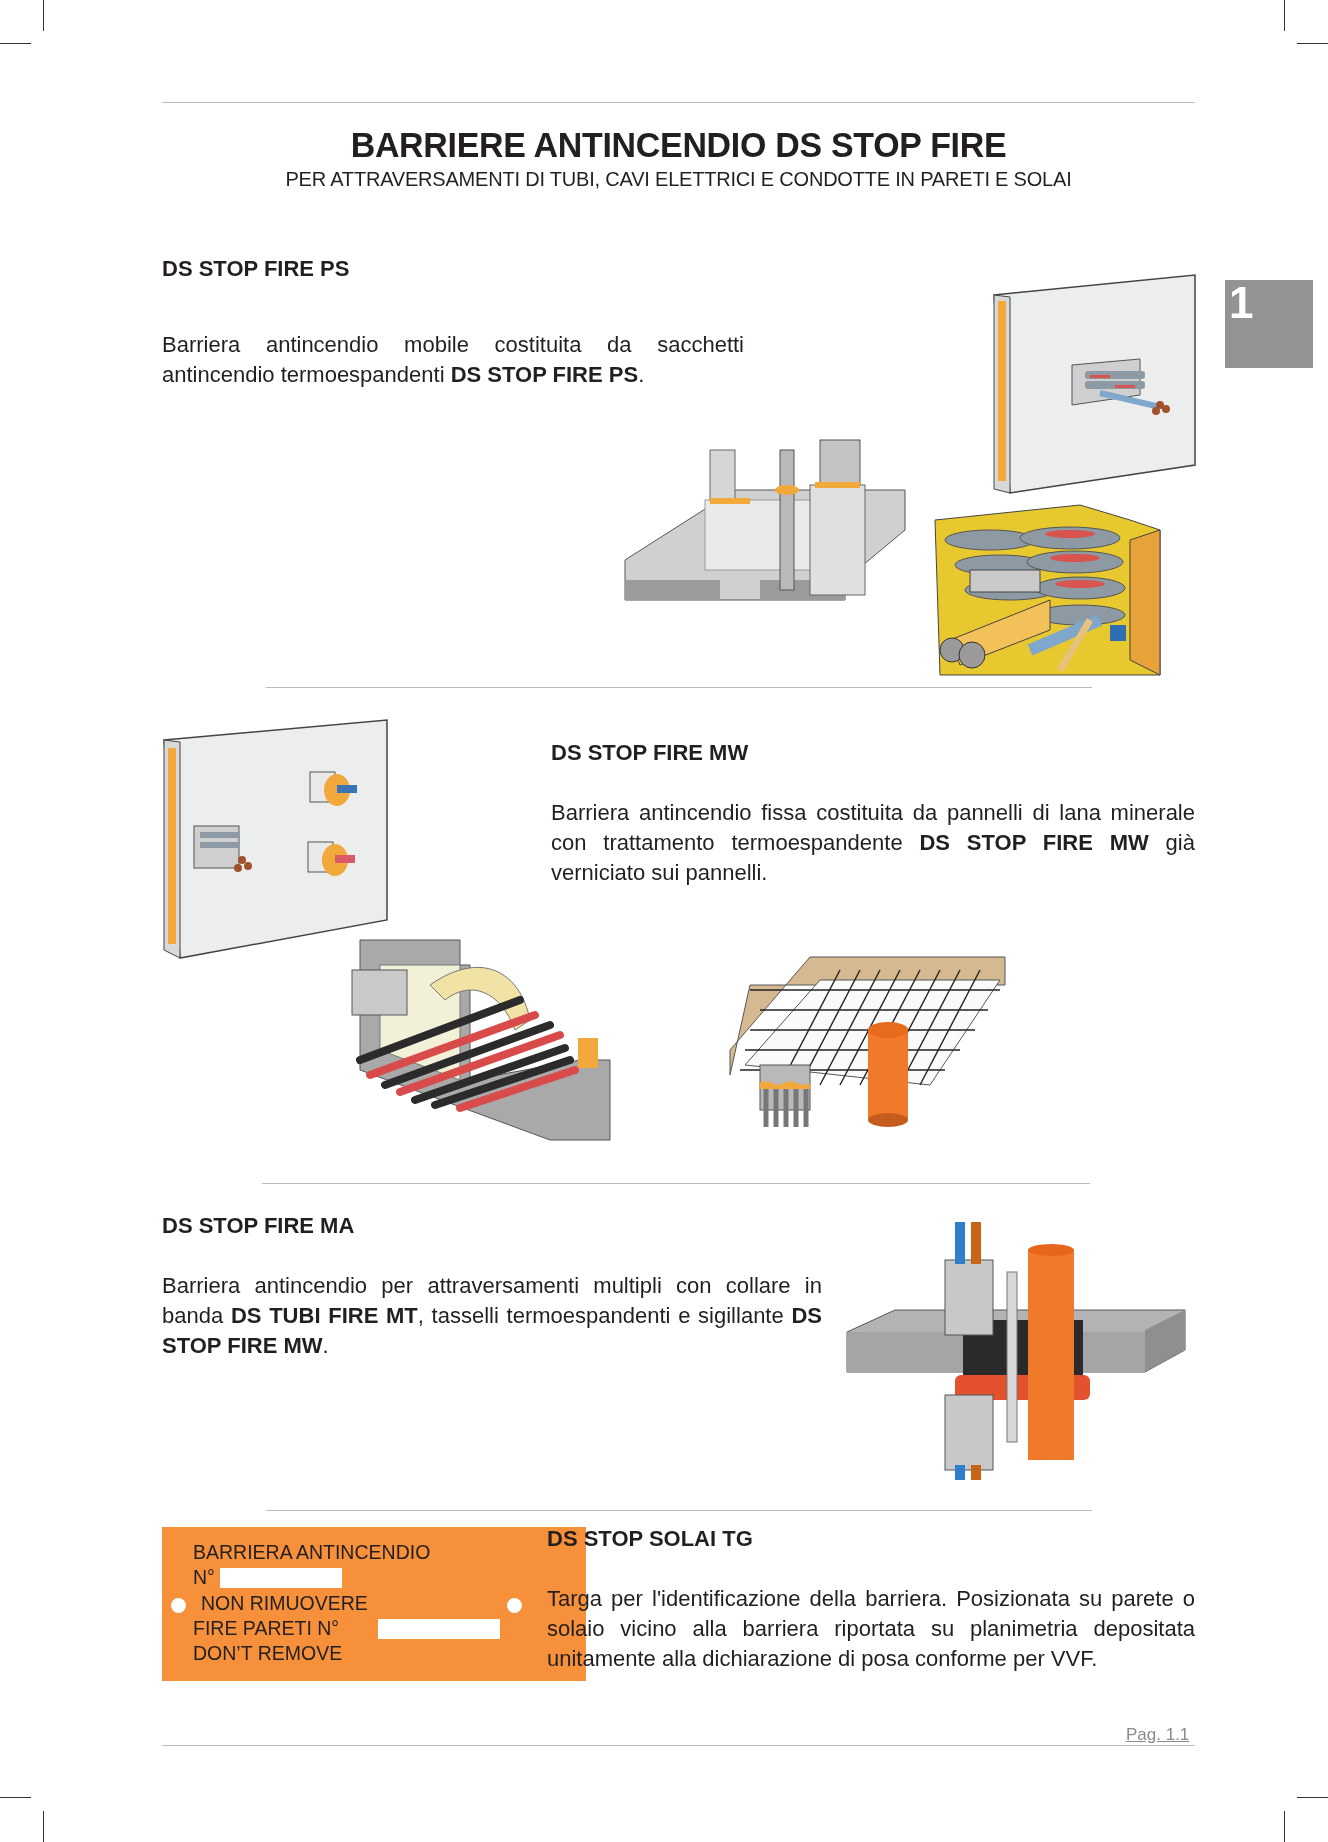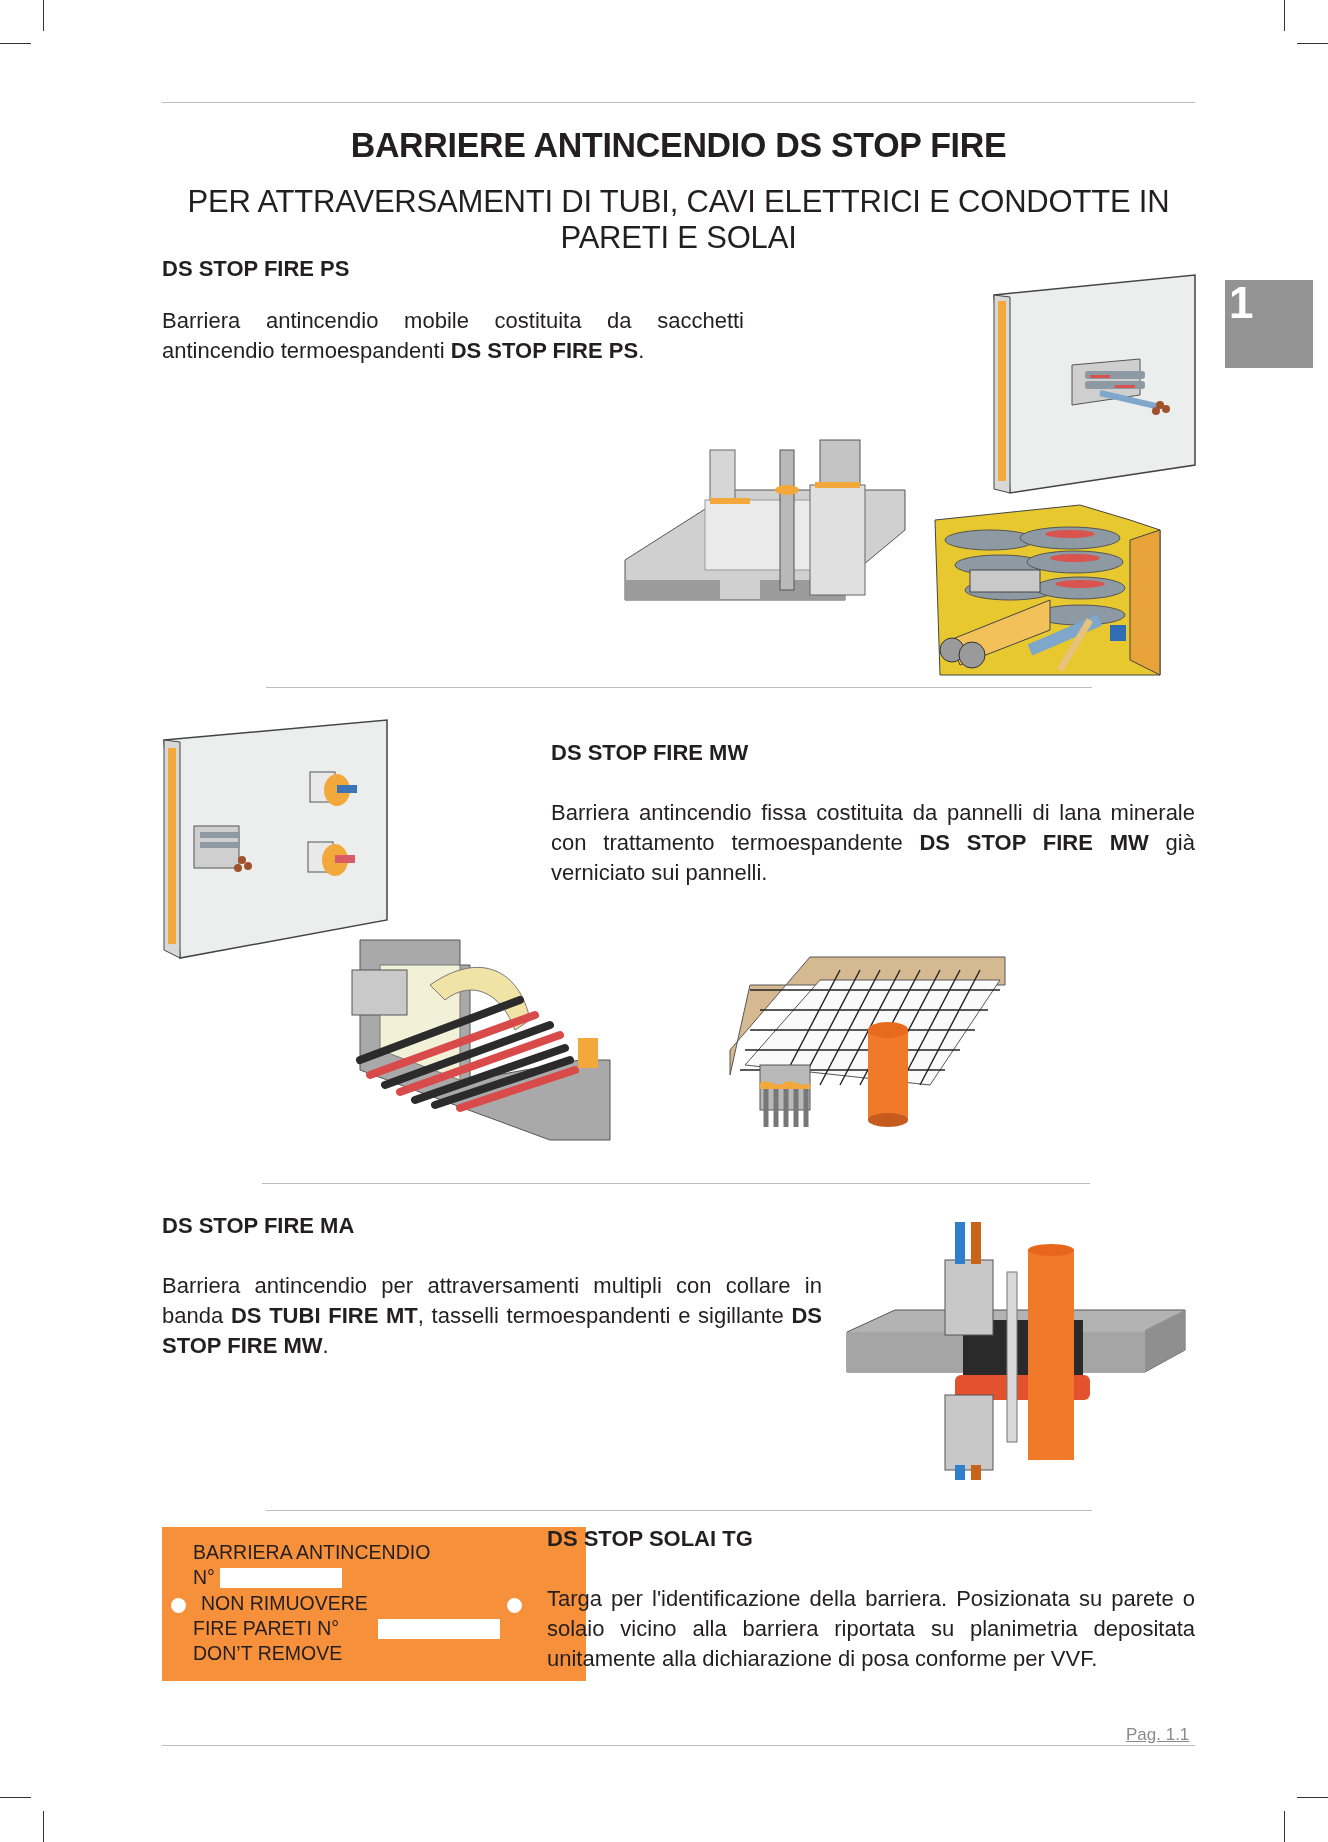--- a/index.html
+++ b/index.html
@@ -1,21 +1,21 @@
 <!DOCTYPE html>
 <html><head>
 <meta charset="utf-8">
 <style>
   html,body{margin:0;padding:0;background:#fff;}
   body{width:1328px;height:1842px;position:relative;overflow:hidden;font-family:"Liberation Sans",sans-serif;color:#231f20;}
   .crop-v{position:absolute;width:1px;background:#333;}
   .crop-h{position:absolute;height:1px;background:#333;}
   .rule{position:absolute;height:1px;background:#bdbdbd;}
   .title{position:absolute;left:162px;width:1033px;top:125px;text-align:center;font-weight:bold;font-size:35px;letter-spacing:-0.3px;transform:scaleX(0.97);}
-  .subtitle{position:absolute;left:162px;width:1033px;top:168px;text-align:center;font-size:31px;letter-spacing:-0.2px;margin-top:16px;}
+  .subtitle{position:absolute;left:162px;width:1033px;top:168px;text-align:center;font-size:20px;letter-spacing:-0.2px;}
   .h2{position:absolute;font-weight:bold;font-size:22px;}
   .p{position:absolute;font-size:22px;line-height:30px;text-align:justify;}
   .p b{font-weight:bold;}
   .tab{position:absolute;left:1225px;top:280px;width:88px;height:88px;background:#939393;}
   .tab span{position:absolute;left:4px;top:-2px;color:#fff;font-weight:bold;font-size:44px;}
   .pagenum{position:absolute;left:1126px;top:1725px;font-size:17px;color:#8a8a8a;text-decoration:underline;}
   .label{position:absolute;left:162px;top:1527px;width:424px;height:154px;background:#f7903a;}
   .label .ln{position:absolute;left:31px;font-size:19.5px;color:#231f20;white-space:nowrap;}
   .label .blank{position:absolute;background:#fff;height:20px;}
   .label .hole{position:absolute;width:15px;height:15px;border-radius:50%;background:#fff;}
@@ -35,21 +35,21 @@
 
 <div class="rule" style="left:162px;top:102px;width:1033px;"></div>
 <div class="title">BARRIERE ANTINCENDIO DS STOP FIRE</div>
 <div class="subtitle">PER ATTRAVERSAMENTI DI TUBI, CAVI ELETTRICI E CONDOTTE IN PARETI E SOLAI</div>
 
 <div class="tab">
     <span>1</span>
   </div>
 
 <div class="h2" style="left:162px;top:256px;">DS STOP FIRE PS</div>
-<div class="p" style="left:162px;top:306px;width:582px;">
+<div class="p" style="left:162px;top:330px;width:582px;">
   <span>Barriera antincendio mobile costituita da sacchetti antincendio termoespandenti </span><b>DS STOP FIRE PS</b><span>.</span>
 </div>
 
 <svg style="left:990px;top:275px;" width="210" height="220">
   <polygon points="4,20 205,0 205,190 20,218" fill="#eceded" stroke="#444" stroke-width="1.5"></polygon>
   <polygon points="4,20 20,22 20,218 4,214" fill="#d8d8d8" stroke="#444" stroke-width="1"></polygon>
   <rect x="8" y="26" width="8" height="180" fill="#f2a83a"></rect>
   <polygon points="82,90 150,84 150,120 82,130" fill="#cfcfcf" stroke="#555"></polygon>
   <rect x="95" y="96" width="60" height="8" rx="3" fill="#8d9aa3"></rect>
     <rect x="95" y="106" width="60" height="8" rx="3" fill="#8d9aa3"></rect>

